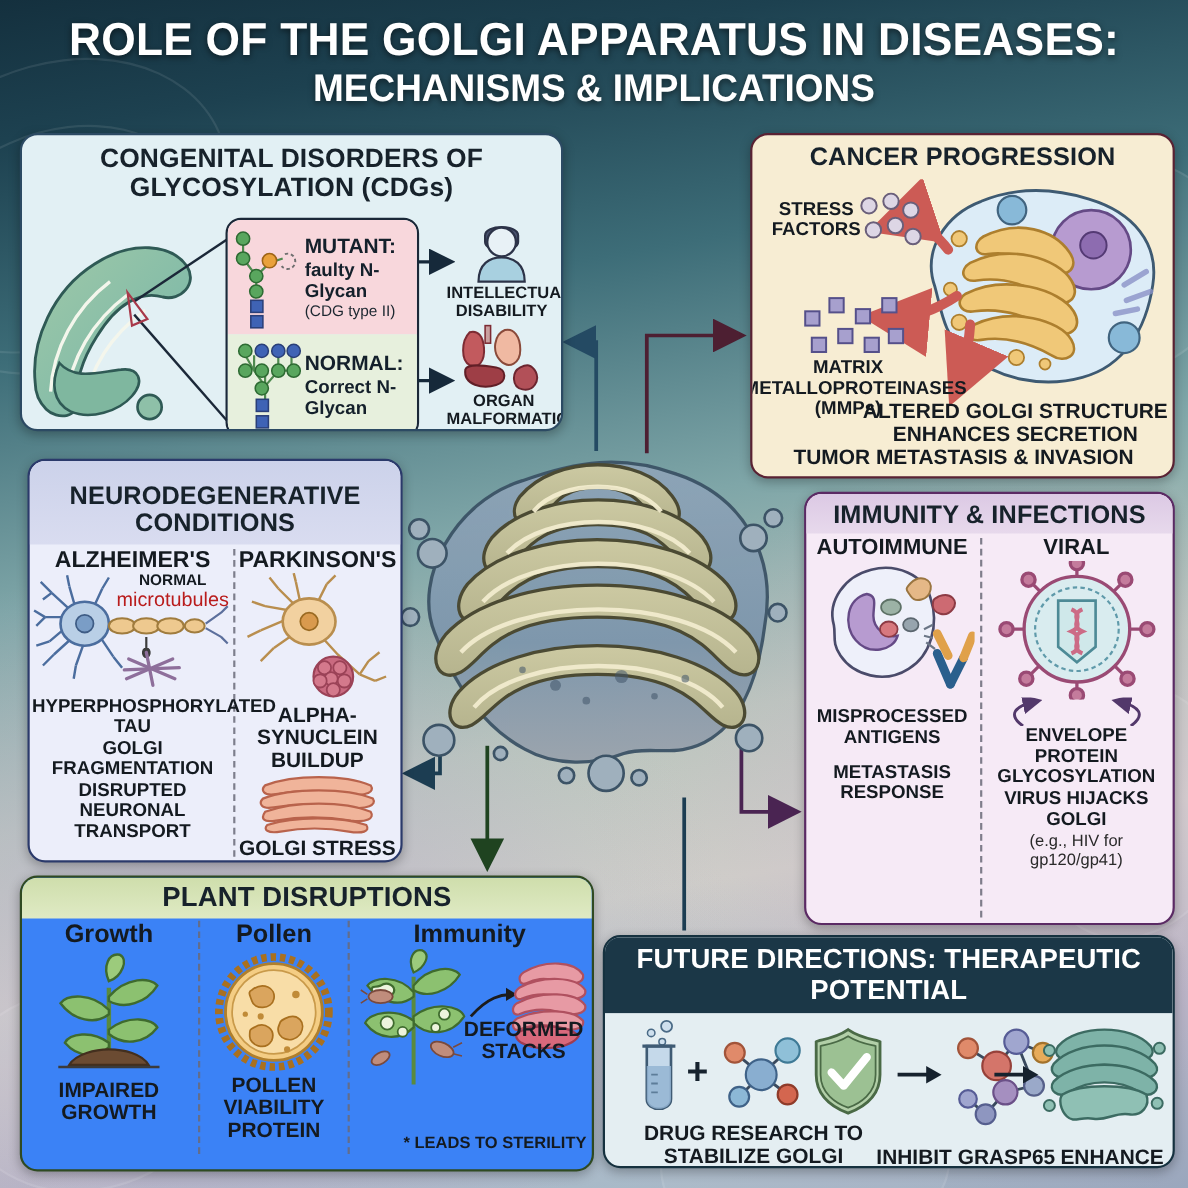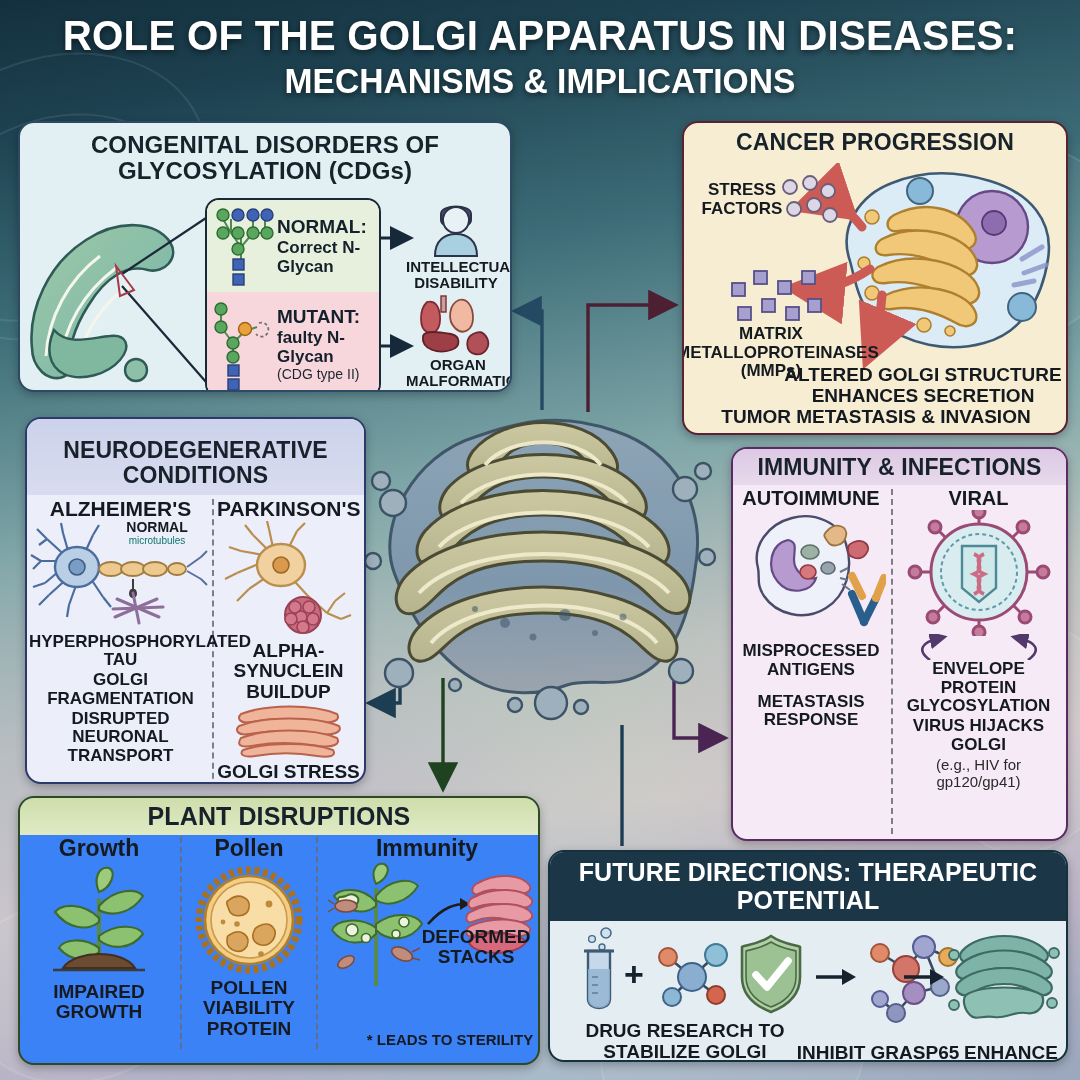--- a/index.html
+++ b/index.html
@@ -223,20 +223,41 @@
       </svg>
 
       <svg style="position:absolute;left:90px;top:10px;width:110px;height:190px;" viewBox="0 0 110 190">
         <path d="M12,74 L96,18" stroke="#1b2838" stroke-width="2.2" fill="none"></path>
         <path d="M12,86 L96,182" stroke="#1b2838" stroke-width="2.2" fill="none"></path>
         <path d="M6,66 L24,90 L10,96 Z" fill="none" stroke="#a8394a" stroke-width="2"></path>
       </svg>
 
       <div style="position:absolute;left:185px;top:8px;width:172px;height:196px;
                   border:2.4px solid #1b2838;border-radius:14px;overflow:hidden;">
+
+        <div style="height:104px;background:#f8d7dc;display:flex;align-items:center;">
+          <svg width="70" height="94" viewBox="0 0 70 94">
+            <g stroke="#4f8a4f" stroke-width="2" fill="none">
+              <path d="M14,14 L14,30 M14,30 L26,46 M26,46 L38,34 M26,46 L26,60 M38,34 L50,30"></path>
+            </g>
+            <circle cx="14" cy="12" r="6" fill="#59a65e" stroke="#2e6b33" stroke-width="1.4"></circle>
+            <circle cx="14" cy="30" r="6" fill="#59a65e" stroke="#2e6b33" stroke-width="1.4"></circle>
+            <circle cx="38" cy="32" r="6.5" fill="#e9a13b" stroke="#9e6416" stroke-width="1.4"></circle>
+            <circle cx="26" cy="46" r="6" fill="#59a65e" stroke="#2e6b33" stroke-width="1.4"></circle>
+            <circle cx="26" cy="60" r="6" fill="#59a65e" stroke="#2e6b33" stroke-width="1.4"></circle>
+            <path d="M52,26 a7,7 0 1,1 -3,11" fill="none" stroke="#6f6f6f" stroke-width="1.8" stroke-dasharray="3 2.5"></path>
+            <rect x="21" y="68" width="11" height="11" fill="#3f63b5" stroke="#2a3f78" stroke-width="1.4"></rect>
+            <rect x="21" y="82" width="11" height="11" fill="#3f63b5" stroke="#2a3f78" stroke-width="1.4"></rect>
+          </svg>
+          <div style="flex:1;padding-right:4px;">
+            <div style="font-size:19px;font-weight:bold;color:#14202b;">MUTANT:</div>
+            <div style="font-size:17px;font-weight:bold;color:#14202b;line-height:1.12;">faulty N-Glycan</div>
+            <div style="font-size:14px;color:#1c2730;">(CDG type II)</div>
+          </div>
+        </div>
 
         <div style="height:92px;background:#e7f0dd;display:flex;align-items:center;">
           <svg width="70" height="86" viewBox="0 0 70 86">
             <g stroke="#4f8a4f" stroke-width="2" fill="none">
               <path d="M16,16 L24,30 M24,30 L34,44 M34,30 L34,44 M34,44 L34,56
                        M46,16 L46,30 M46,30 L34,44 M58,16 L58,30 M58,30 L46,30 M24,16 L24,30"></path>
             </g>
             <g>
               <circle cx="16" cy="12" r="6" fill="#59a65e" stroke="#2e6b33" stroke-width="1.4"></circle>
               <circle cx="31" cy="12" r="6" fill="#3f63b5" stroke="#2a3f78" stroke-width="1.4"></circle>
@@ -249,41 +270,20 @@
               <circle cx="31" cy="46" r="6" fill="#59a65e" stroke="#2e6b33" stroke-width="1.4"></circle>
               <rect x="26" y="56" width="11" height="11" fill="#3f63b5" stroke="#2a3f78" stroke-width="1.4"></rect>
               <rect x="26" y="71" width="11" height="11" fill="#3f63b5" stroke="#2a3f78" stroke-width="1.4"></rect>
             </g>
           </svg>
           <div style="flex:1;padding-right:4px;">
             <div style="font-size:19px;font-weight:bold;color:#14202b;">NORMAL:</div>
             <div style="font-size:17px;font-weight:bold;color:#14202b;line-height:1.12;">Correct N-Glycan</div>
           </div>
         </div>
-
-        <div style="height:104px;background:#f8d7dc;display:flex;align-items:center;">
-          <svg width="70" height="94" viewBox="0 0 70 94">
-            <g stroke="#4f8a4f" stroke-width="2" fill="none">
-              <path d="M14,14 L14,30 M14,30 L26,46 M26,46 L38,34 M26,46 L26,60 M38,34 L50,30"></path>
-            </g>
-            <circle cx="14" cy="12" r="6" fill="#59a65e" stroke="#2e6b33" stroke-width="1.4"></circle>
-            <circle cx="14" cy="30" r="6" fill="#59a65e" stroke="#2e6b33" stroke-width="1.4"></circle>
-            <circle cx="38" cy="32" r="6.5" fill="#e9a13b" stroke="#9e6416" stroke-width="1.4"></circle>
-            <circle cx="26" cy="46" r="6" fill="#59a65e" stroke="#2e6b33" stroke-width="1.4"></circle>
-            <circle cx="26" cy="60" r="6" fill="#59a65e" stroke="#2e6b33" stroke-width="1.4"></circle>
-            <path d="M52,26 a7,7 0 1,1 -3,11" fill="none" stroke="#6f6f6f" stroke-width="1.8" stroke-dasharray="3 2.5"></path>
-            <rect x="21" y="68" width="11" height="11" fill="#3f63b5" stroke="#2a3f78" stroke-width="1.4"></rect>
-            <rect x="21" y="82" width="11" height="11" fill="#3f63b5" stroke="#2a3f78" stroke-width="1.4"></rect>
-          </svg>
-          <div style="flex:1;padding-right:4px;">
-            <div style="font-size:19px;font-weight:bold;color:#14202b;">MUTANT:</div>
-            <div style="font-size:17px;font-weight:bold;color:#14202b;line-height:1.12;">faulty N-Glycan</div>
-            <div style="font-size:14px;color:#1c2730;">(CDG type II)</div>
-          </div>
-        </div>
       </div>
 
       <svg style="position:absolute;left:358px;top:8px;width:42px;height:196px;" viewBox="0 0 42 196">
         <defs>
             <marker id="cdgA" markerWidth="8" markerHeight="8" refX="6" refY="4" orient="auto">
           <path d="M0,0 L8,4 L0,8 Z" fill="#16293a"></path>
             </marker>
           </defs>
         <path d="M2,40 L30,40" stroke="#16293a" stroke-width="3" marker-end="url(#cdgA)"></path>
         <path d="M2,148 L30,148" stroke="#16293a" stroke-width="3" marker-end="url(#cdgA)"></path>
@@ -426,21 +426,21 @@
           <path d="M102,68 a4,5 0 1,0 4,0 z" fill="#3c3c3c"></path>
           <g stroke="#8e6f9b" stroke-width="3" fill="none" stroke-linecap="round">
             <path d="M86,96 L128,78"></path>
               <path d="M88,78 L130,96"></path>
             <path d="M84,88 L134,86"></path>
               <path d="M104,72 L110,102"></path>
           </g>
         </svg>
         <div style="position:absolute;left:76px;top:22px;width:104px;text-align:center;">
           <div style="font-size:14px;font-weight:bold;color:#141a20;">NORMAL</div>
-          <div style="font-size:10px;color:#0f766e;">microtubules</div>
+          <div style="font-size:18px;color:#b91c1c;">microtubules</div>
         </div>
 
         <div class="lbl lbl-md" style="margin-top:4px;">HYPERPHOSPHORYLATED TAU</div>
         <svg class="dn-arrow" width="18" height="24" viewBox="0 0 18 24">
           <path d="M9,1 L9,15" stroke="#2b3a5b" stroke-width="3"></path>
           <path d="M3,14 L9,23 L15,14 Z" fill="#2b3a5b"></path>
         </svg>
         <div class="lbl lbl-md">GOLGI FRAGMENTATION</div>
         <svg class="dn-arrow" width="14" height="20" viewBox="0 0 14 20">
           <path d="M7,1 L7,12" stroke="#2b3a5b" stroke-width="2.4"></path>

